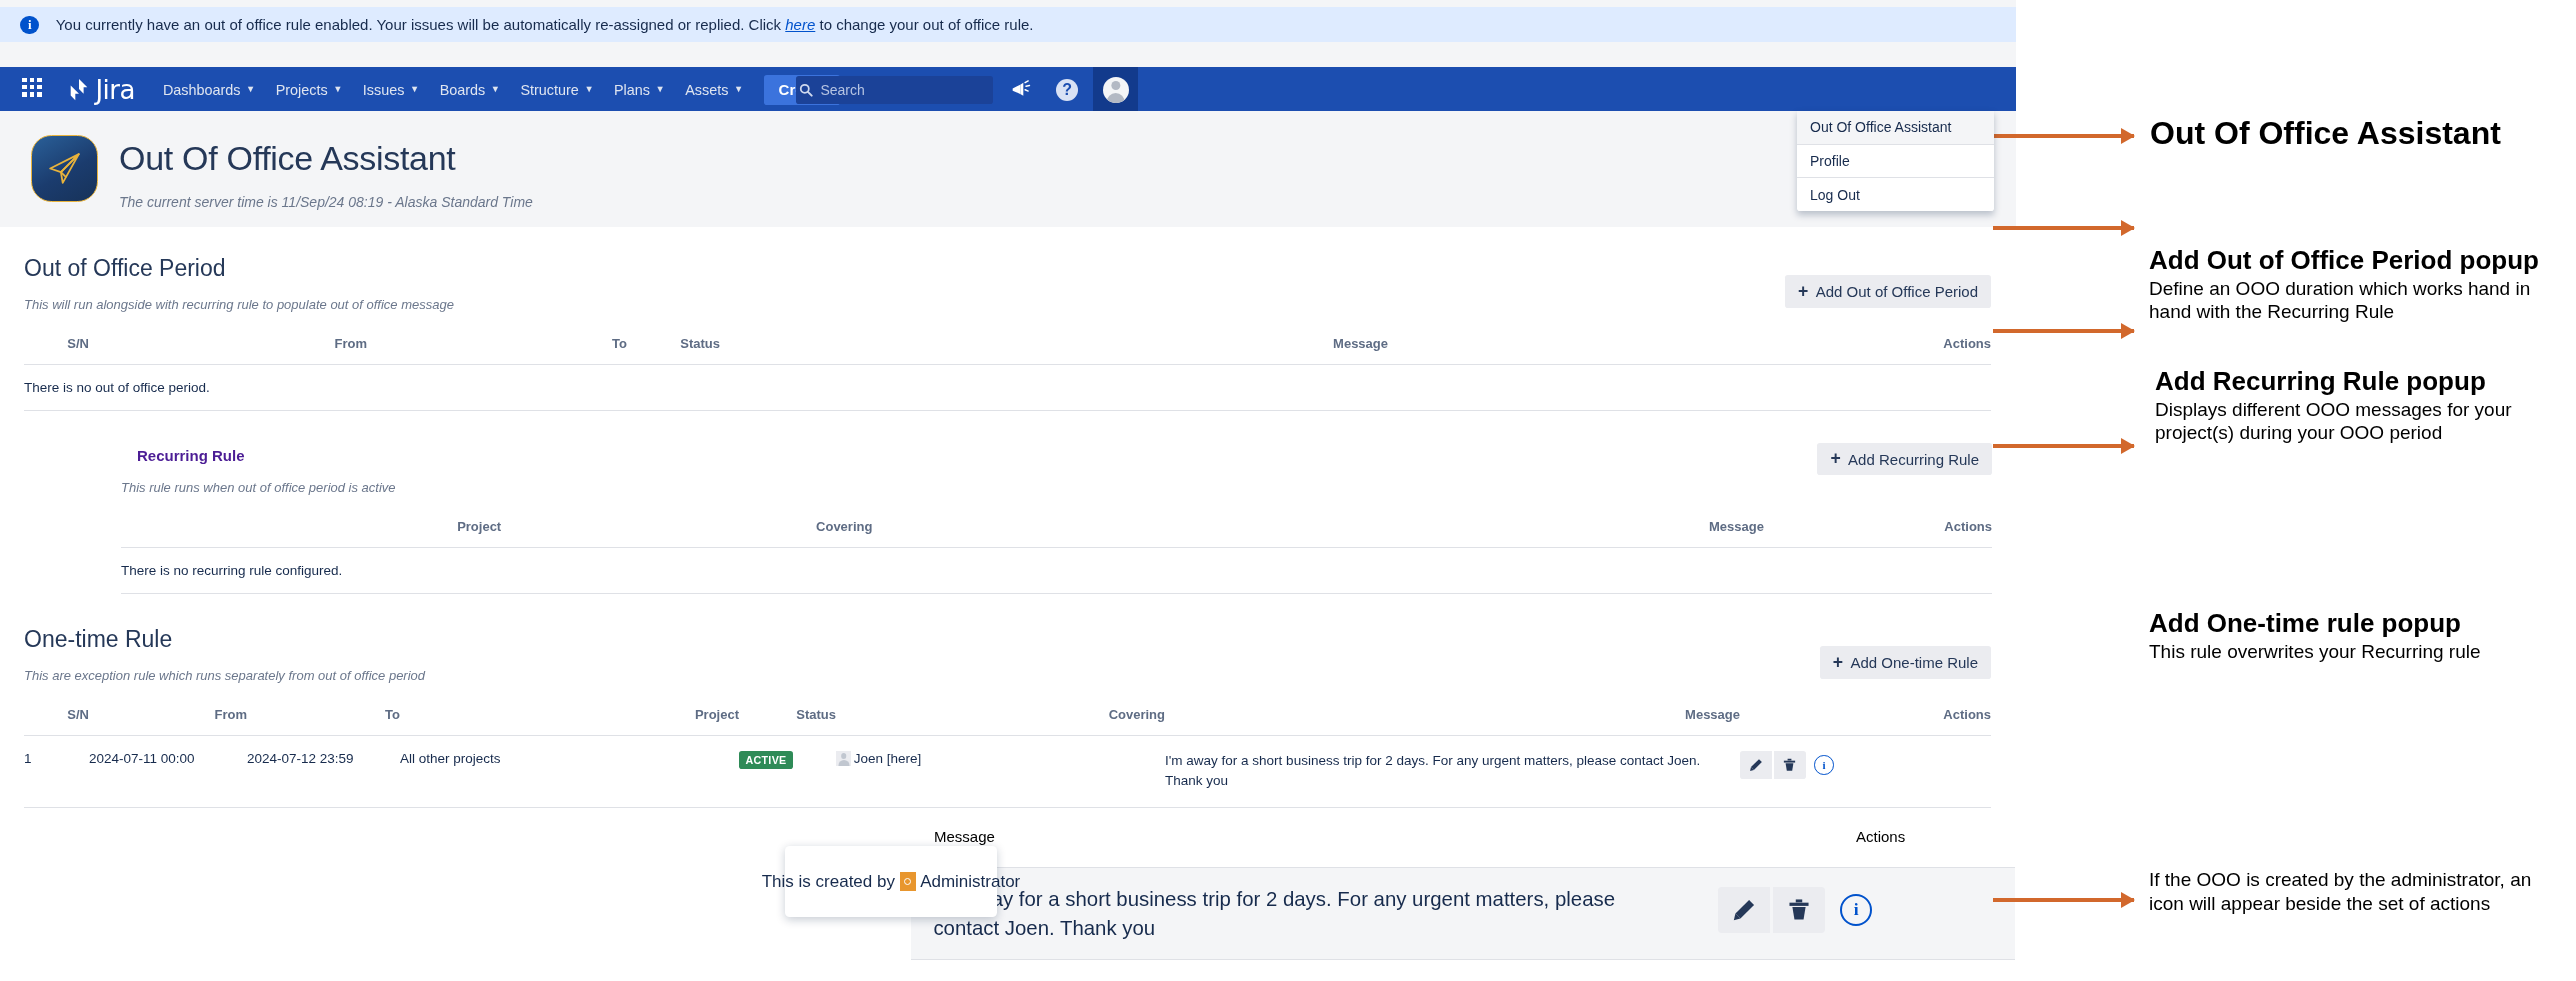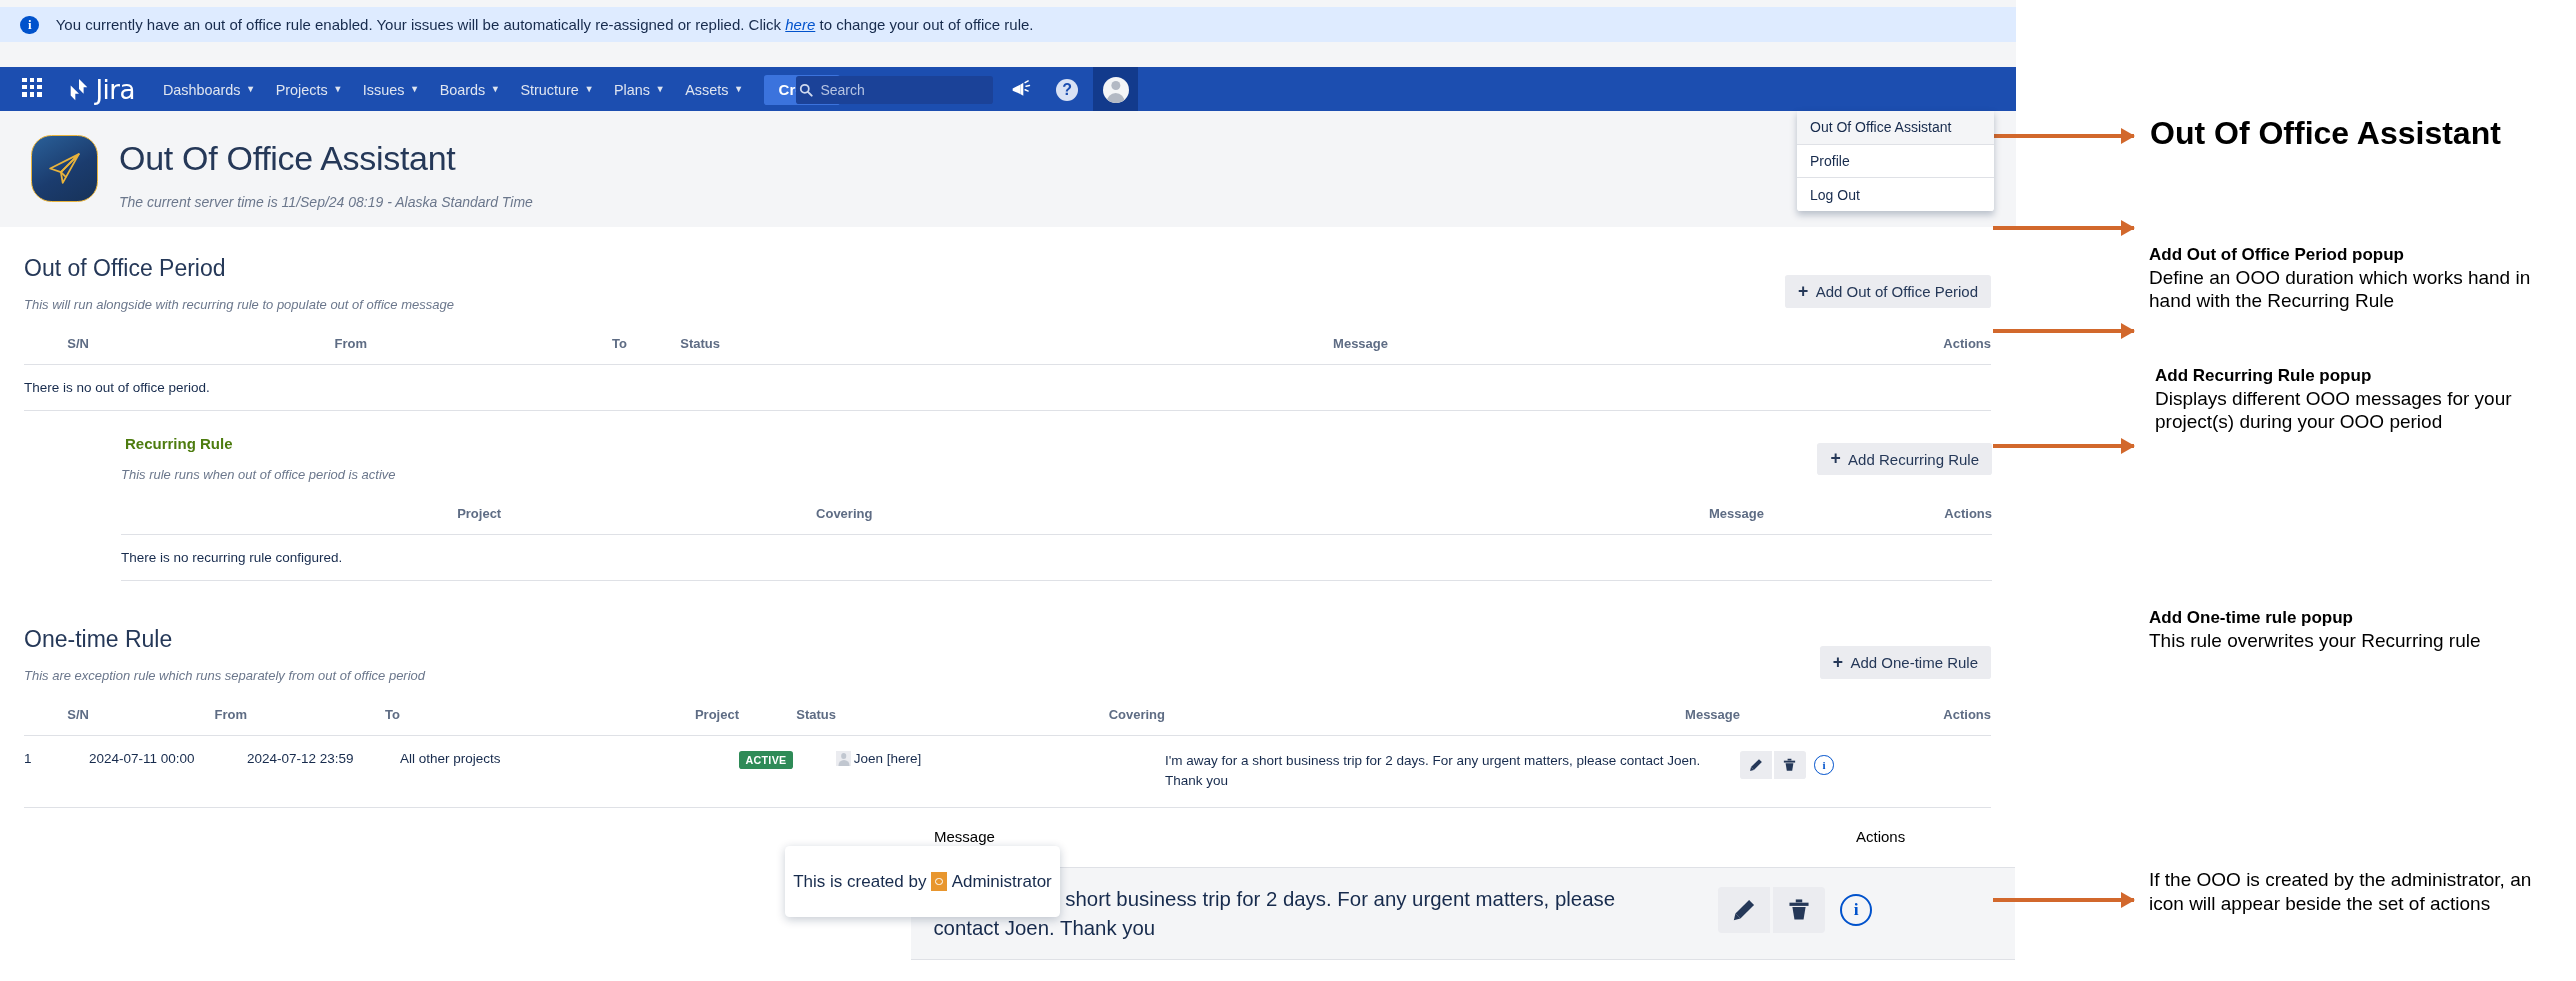--- a/index.html
+++ b/index.html
@@ -248,23 +248,23 @@
     margin: 0;
   }
   .section-desc {
     font-size: 13px;
     color: #6b778c;
     font-style: italic;
     margin-top: 15px;
   }
   .sub-title {
     font-size: 15px;
-    color: #4d7c0f;
+    color: #4c1d95;
     font-weight: bold;
-    margin: 4px;
+    margin: 16px;
   }
   .add-btn {
     background: #ebecf0;
     color: #253858;
     border: none;
     border-radius: 2.8px;
     font-size: 15px;
     padding: 7.4px 13px;
     cursor: pointer;
     display: inline-flex;
@@ -399,21 +399,21 @@
     color:#0052cc;
     font-size:17.6px;font-weight:bold;
     display:flex;align-items:center;justify-content:center;
     cursor:pointer;
     font-family:"Liberation Serif", serif;
   }
   .tooltip-card {
     position: absolute;
     left: 785px;
     top: 846px;
-    width: 275px;
+    width: 212px;
     height: 71px;
     background: #ffffff;
     border-radius: 4.6px;
     box-shadow: 0 2.8px 9.3px rgba(9,30,66,0.22);
     display: flex;
     align-items: center;
     justify-content: center;
     z-index: 20;
   }
   .tooltip-text {
@@ -436,21 +436,21 @@
     box-sizing: border-box;
     display:block;
   }
 
   
   .annotation {
     position: absolute;
     color: #000000;
   }
   .anno-title {
-    font-size: 17px;
+    font-size: 26px;
     font-weight: bold;
     line-height: 1.22;
     margin: 0;
     font-family: "Liberation Sans", sans-serif;
   }
   .anno-body {
     font-size: 19px;
     line-height: 1.25;
     margin: 0;
     font-family: "Liberation Sans", sans-serif;

